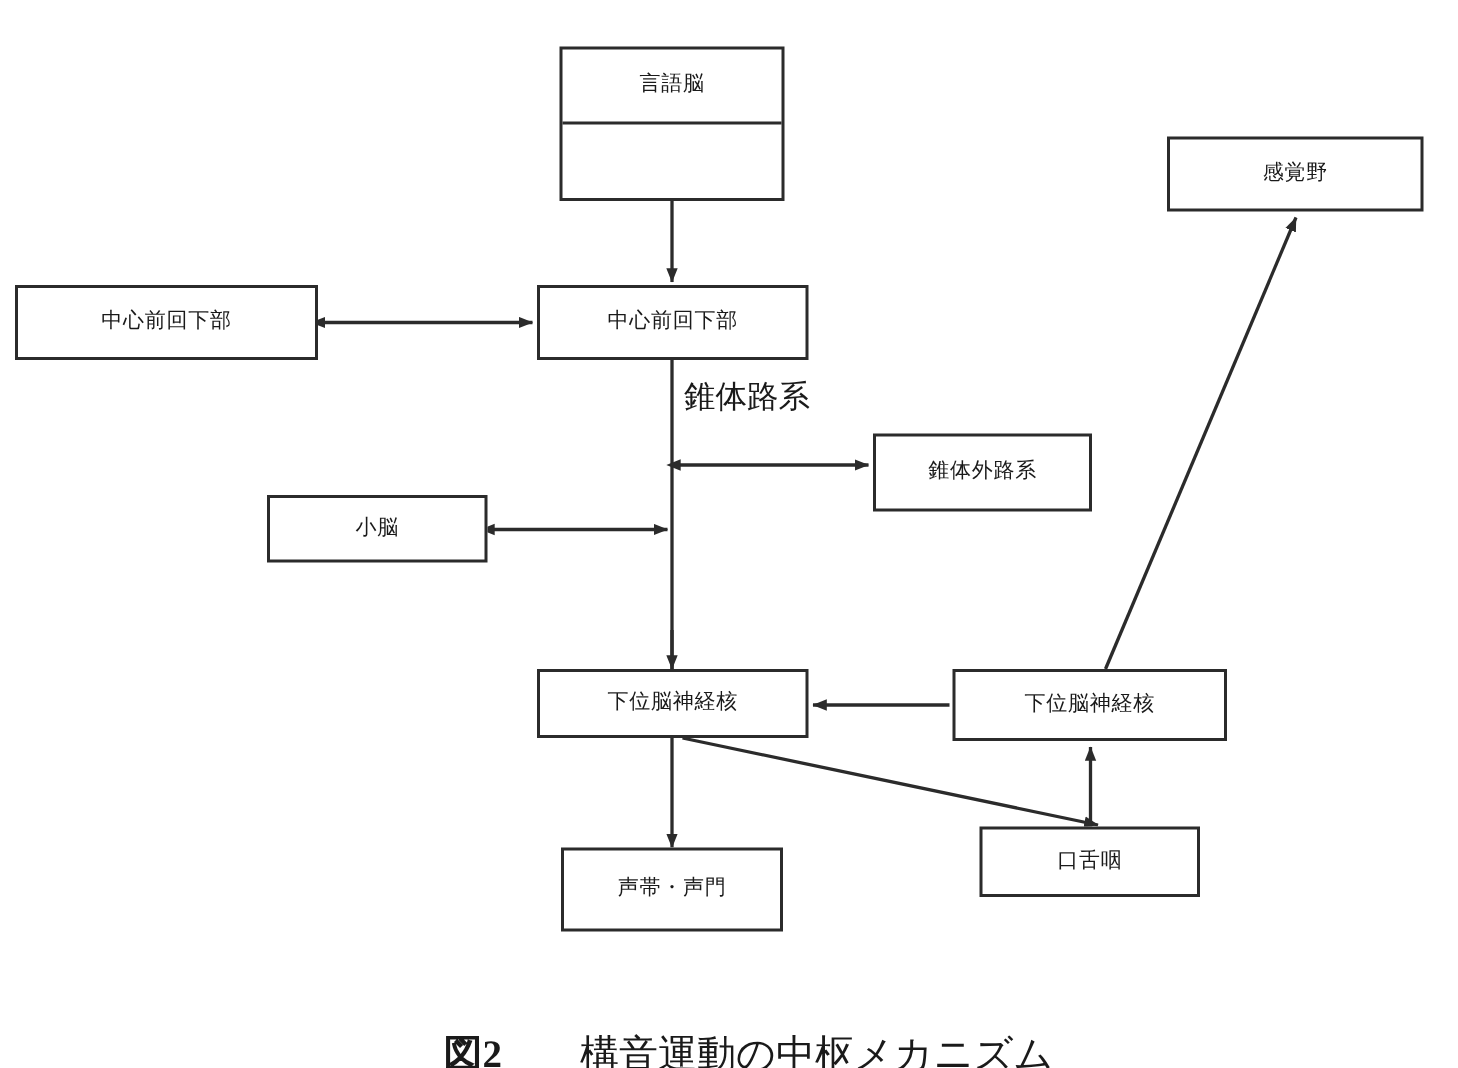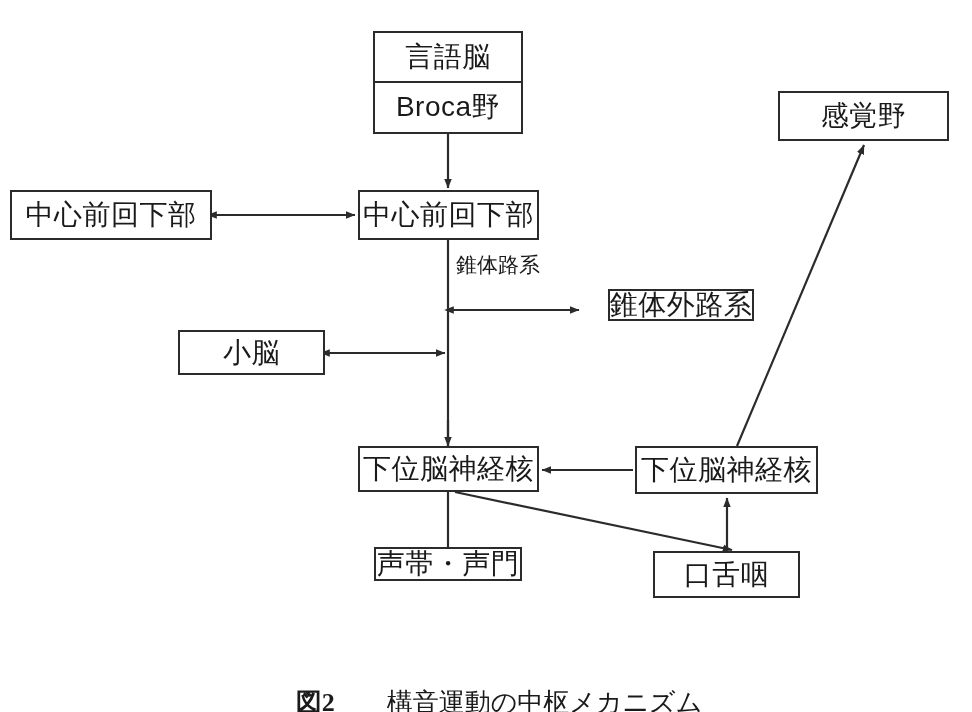--- a/index.html
+++ b/index.html
@@ -28,24 +28,25 @@
     height: 712px;
   }
   .node {
     position: absolute;
     box-sizing: border-box;
     border: 2px solid #2b2b2b;
     background: #ffffff;
     display: flex;
     align-items: center;
     justify-content: center;
-    font-size: 28px;
+    font-size: 14px;
     letter-spacing: 0.5px;
     line-height: 1;
     white-space: nowrap;
+    font-family: Liberation Mono, monospace;
   }
   .node.stacked {
     display: block;
     padding: 0;
   }
   .node .cell {
     display: flex;
     align-items: center;
     justify-content: center;
     height: 50%;
@@ -114,58 +115,55 @@
       <line x1="455" y1="492" x2="732" y2="550" marker-end="url(#arrowEnd)"></line>
 
       <line x1="727" y1="551" x2="727" y2="498" marker-end="url(#arrowEnd)"></line>
     </g>
   </svg>
 
   <div class="node stacked" style="left:373px; top:31px; width:150px; height:103px;">
     <div class="cell top">
       <span>言語脳</span>
     </div>
-    <div class="cell">
-      <span>Broca野</span>
-    </div>
   </div>
 
   <div class="node" style="left:10px; top:190px; width:202px; height:50px;">
     <span>中心前回下部</span>
   </div>
 
   <div class="node" style="left:358px; top:190px; width:181px; height:50px;">
     <span>中心前回下部</span>
   </div>
 
   <div class="node" style="left:778px; top:91px; width:171px; height:50px;">
     <span>感覚野</span>
   </div>
 
-  <div class="node" style="left:608px; top:289px; width:146px; height:32px;">
+  <div class="node" style="left:582px; top:289px; width:146px; height:52px;">
     <span>錐体外路系</span>
   </div>
 
   <div class="node" style="left:178px; top:330px; width:147px; height:45px;align-items:center;">
     <span>小脳</span>
   </div>
 
   <div class="node" style="left:358px; top:446px; width:181px; height:46px;">
     <span>下位脳神経核</span>
   </div>
 
   <div class="node" style="left:635px; top:446px; width:183px; height:48px;">
     <span>下位脳神経核</span>
   </div>
 
   <div class="node" style="left:653px; top:551px; width:147px; height:47px;">
     <span>口舌咽</span>
   </div>
 
-  <div class="node" style="left:374px; top:547px; width:148px; height:34px;">
+  <div class="node" style="left:374px; top:565px; width:148px; height:56px;">
     <span>声帯・声門</span>
   </div>
 
   <div class="edge-label" style="left:456px; top:254px;">錐体路系</div>
 
   <div class="caption" style="top:655px;">
     <span class="cap-num">図2</span><span>　　</span><span>構音運動の中枢メカニズム</span>
   </div>
 
 </div>

